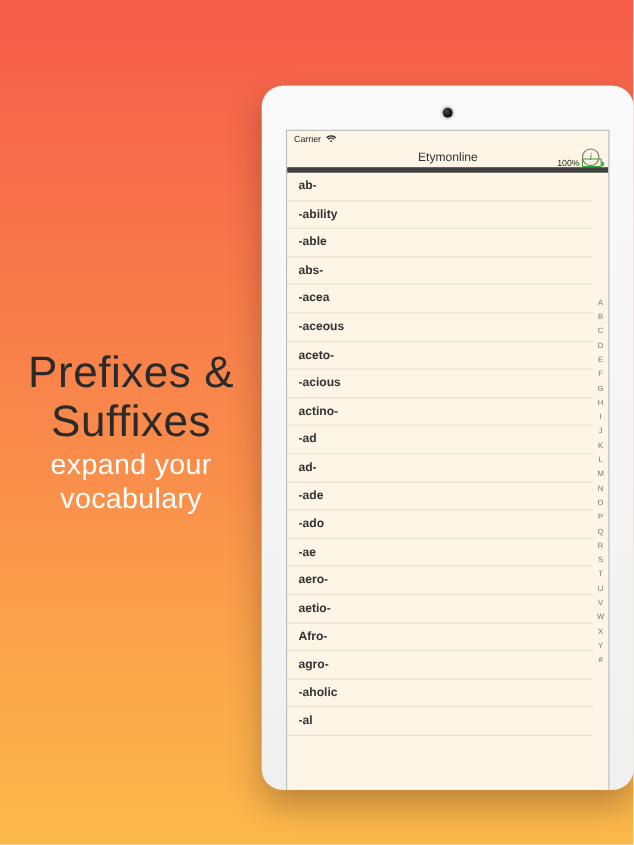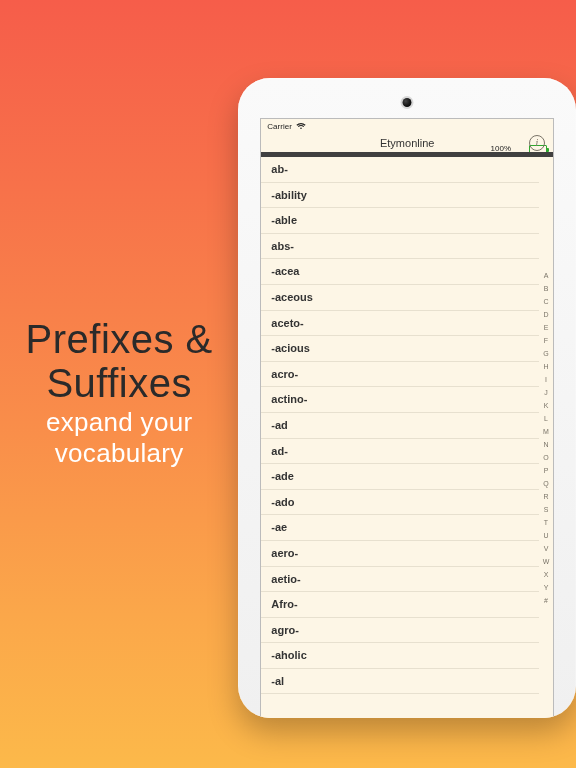--- a/index.html
+++ b/index.html
@@ -11,21 +11,21 @@
       display: flex; flex-direction: row; align-items: center;
     }
     .promo { text-align: center; margin-top: 18px; color: #2a2a2a; }
     .promo-title { font-size: 40px; font-weight: 200; letter-spacing: 0.5px; line-height: 1.1; }
     .promo-sub   { font-size: 26px; font-weight: 200; letter-spacing: 0.3px; color: #ffffff; margin-top: 2px; }
 
     .ipad {
       margin-top: 28px;
       width: 488px; height: 640px;
       background: linear-gradient(180deg, #fafafa, #f0f0f0);
-      border-radius: 32px;
+      border-radius: 19px;
       box-shadow: 0 14px 30px rgba(0,0,0,0.25), inset 0 1px 2px rgba(255,255,255,0.8);
       position: relative;
       display: flex; justify-content: center;
       overflow: hidden;
     }
     .camera {
       position: absolute; top: 20px; left: 50%; transform: translateX(-50%);
       width: 9px; height: 9px; border-radius: 50%;
       background: radial-gradient(circle at 35% 35%, #444 0%, #111 60%, #000 100%);
       box-shadow: 0 0 0 2px #d8d8d8;
@@ -38,21 +38,21 @@
       display: flex; flex-direction: column;
       overflow: hidden;
     }
     .statusbar {
       height: 14px; display: flex; align-items: center; justify-content: space-between;
       padding: 0 6px; font-size: 8px; color: #222;
     }
     .status-left { display: flex; align-items: center; gap: 4px; }
     .wifi-icon { width: 10px; height: 8px; position: relative; }
     .wifi-icon svg { width: 10px; height: 8px; display: block; }
-    .status-right { display: flex; align-items: flex-end; gap: 18px; margin-top: 44px; }
+    .status-right { display: flex; align-items: flex-start; gap: 2px; margin-top: 44px; }
     .battery {
       width: 18px; height: 8px; border: 1px solid #2ea82e; border-radius: 1px; position: relative;
     }
     .battery::after { content:""; position:absolute; right:-3px; top:2px; width:2px; height:4px; background:#2ea82e; border-radius:0 1px 1px 0; }
     .battery .fill { width: 100%; height: 100%; background:#3ec43e; }
 
     .navbar {
       height: 24px; position: relative; display:flex; align-items:center; justify-content:center;
       border-bottom: 5px solid #404040;
     }
@@ -116,21 +116,20 @@
       <div class="content">
         <div class="list" id="list">
             <div class="row">ab-</div>
             <div class="row">-ability</div>
             <div class="row">-able</div>
             <div class="row">abs-</div>
             <div class="row">-acea</div>
             <div class="row">-aceous</div>
             <div class="row">aceto-</div>
             <div class="row">-acious</div>
-            <div class="row">acro-</div>
             <div class="row">actino-</div>
             <div class="row">-ad</div>
             <div class="row">ad-</div>
             <div class="row">-ade</div>
             <div class="row">-ado</div>
             <div class="row">-ae</div>
             <div class="row">aero-</div>
             <div class="row">aetio-</div>
             <div class="row">Afro-</div>
             <div class="row">agro-</div>

